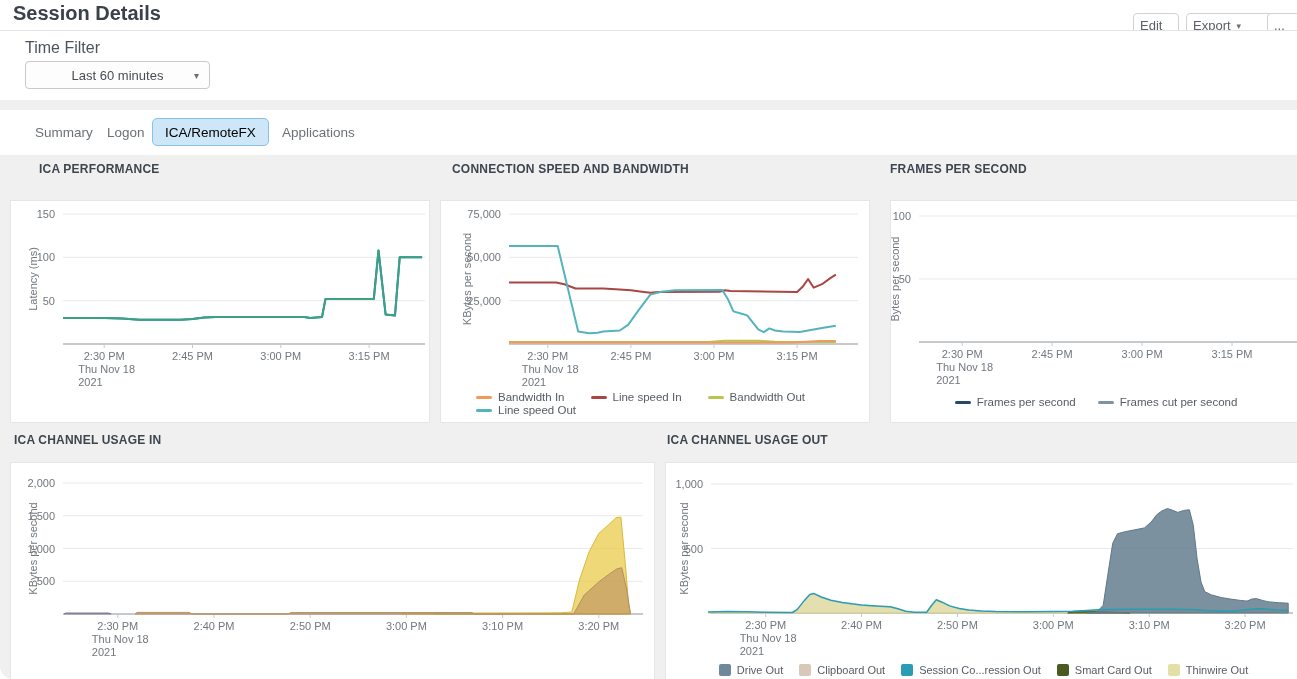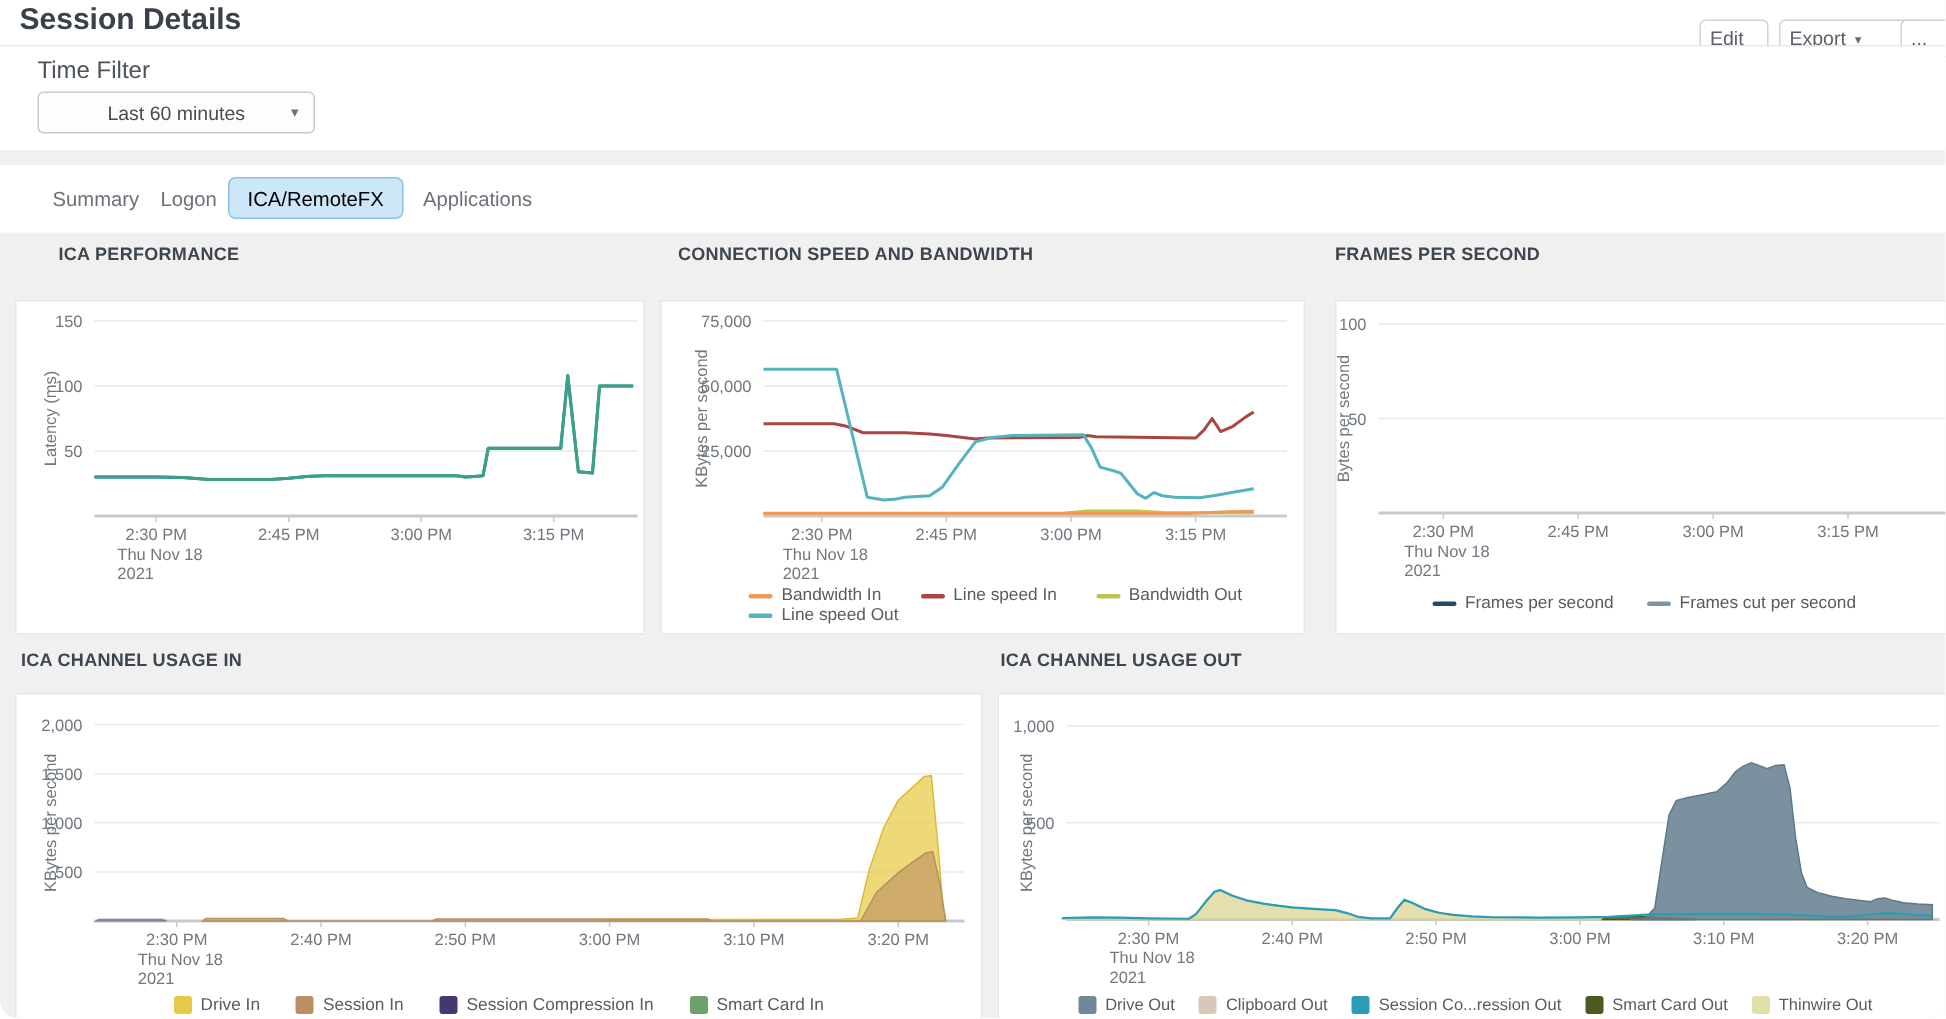--- a/index.html
+++ b/index.html
@@ -26,21 +26,21 @@
   .card svg{position:absolute;left:0;top:0;}
   .tick{font-size:11px;fill:#71777e;}
   .ylab{font-size:11px;fill:#71777e;}
   .legend{position:absolute;left:0;right:0;display:flex;justify-content:center;align-items:center;gap:22px;
     font-size:11.5px;color:#565c63;}
   .leg-item{display:flex;align-items:center;gap:6px;white-space:nowrap;cursor:pointer;}
   .sw.ln{width:16px;height:3px;border-radius:2px;display:inline-block;}
   .sw.sq{width:12px;height:12px;border-radius:2px;display:inline-block;}
   .legend[data-legend="perf"]{bottom:14px;}
   .legend[data-legend="fps"]{bottom:14px;}
-  .legend[data-legend="speed"]{bottom:6px;justify-content:flex-start;padding-left:58px;width:360px;flex-wrap:wrap;row-gap:1px;column-gap:26px;}
+  .legend[data-legend="speed"]{bottom:6px;justify-content:flex-start;padding-left:35px;width:360px;flex-wrap:wrap;row-gap:1px;column-gap:26px;}
   .legend[data-legend="cin"]{bottom:3px;gap:24px;}
   .legend[data-legend="cout"]{bottom:3px;gap:16px;font-size:11px;}
 </style>
 </head>
 <body>
 
 <div class="screen">
 
   <div class="page-title">Session Details</div>
   <button class="hdr-btn" style="left:1133px;width:46px;">
@@ -201,38 +201,20 @@
           <line x1="491.6" x2="491.6" y1="151" y2="155" stroke="#c7cacd" stroke-width="1"></line>
           <text x="491.6" y="167" text-anchor="middle" class="tick">3:10 PM</text>
           <line x1="587.8" x2="587.8" y1="151" y2="155" stroke="#c7cacd" stroke-width="1"></line>
           <text x="587.8" y="167" text-anchor="middle" class="tick">3:20 PM</text>
           <text x="26" y="85.5" text-anchor="middle" class="ylab" transform="rotate(-90 26 85.5)">KBytes per second</text>
           <path d="M53.0,151.0L54.9,149.8L97.2,149.8L100.1,151.0L100.1,151L53.0,151Z" fill="rgba(70,55,110,0.3)" stroke="rgba(70,55,110,0.4)" stroke-width="1"></path>
           <path d="M424.2,151.0L427.1,150.5L491.6,150.5L494.5,151.0L494.5,151L424.2,151Z" fill="rgba(105,162,107,0.5)" stroke="rgba(105,162,107,0.8)" stroke-width="1"></path>
           <path d="M390.6,151.0L395.4,150.2L549.3,149.8L560.8,149.0L568.5,116.9L578.1,88.8L587.8,70.4L597.4,61.9L605.1,54.7L609.9,54.1L614.7,105.2L617.6,141.2L619.5,151.0L619.5,151L390.6,151Z" fill="rgba(232,200,61,0.7)" stroke="#d9bb3b" stroke-width="1"></path>
           <path d="M124.1,151.0L126.1,149.4L178.0,149.4L180.9,151.0L277.1,151.0L280.0,149.6L460.8,149.6L463.7,151.0L562.7,151.0L573.3,132.0L587.8,118.9L597.4,111.7L606.0,105.8L610.8,104.8L615.6,126.1L619.5,151.0L619.5,151L124.1,151Z" fill="rgba(185,143,99,0.6)" stroke="#b78f62" stroke-width="1"></path>
         </svg>
-      <div class="legend" data-legend="cin">
-          <span class="leg-item">
-            <span class="sw sq" style="background: rgb(232, 201, 69);"></span>
-            <span>Drive In</span>
-          </span>
-          <span class="leg-item">
-            <span class="sw sq" style="background: rgb(185, 143, 99);"></span>
-            <span>Session In</span>
-          </span>
-          <span class="leg-item">
-            <span class="sw sq" style="background: rgb(70, 55, 110);"></span>
-            <span>Session Compression In</span>
-          </span>
-          <span class="leg-item">
-            <span class="sw sq" style="background: rgb(105, 162, 107);"></span>
-            <span>Smart Card In</span>
-          </span>
-        </div>
     </div>
     <div class="card" style="left:665px;top:307px;width:637px;height:218px;">
       <svg width="635" height="196">
           <line x1="45" x2="627" y1="85.5" y2="85.5" stroke="#e9e9e9" stroke-width="1"></line>
           <text x="37" y="89.5" text-anchor="end" class="tick">500</text>
           <line x1="45" x2="627" y1="21.0" y2="21.0" stroke="#e9e9e9" stroke-width="1"></line>
           <text x="37" y="25.0" text-anchor="end" class="tick">1,000</text>
           <line x1="45" x2="627" y1="150" y2="150" stroke="#c7cacd" stroke-width="2"></line>
           <line x1="99.7" x2="99.7" y1="150" y2="154" stroke="#c7cacd" stroke-width="1"></line>
           <text x="99.7" y="166" text-anchor="middle" class="tick">2:30 PM</text>

